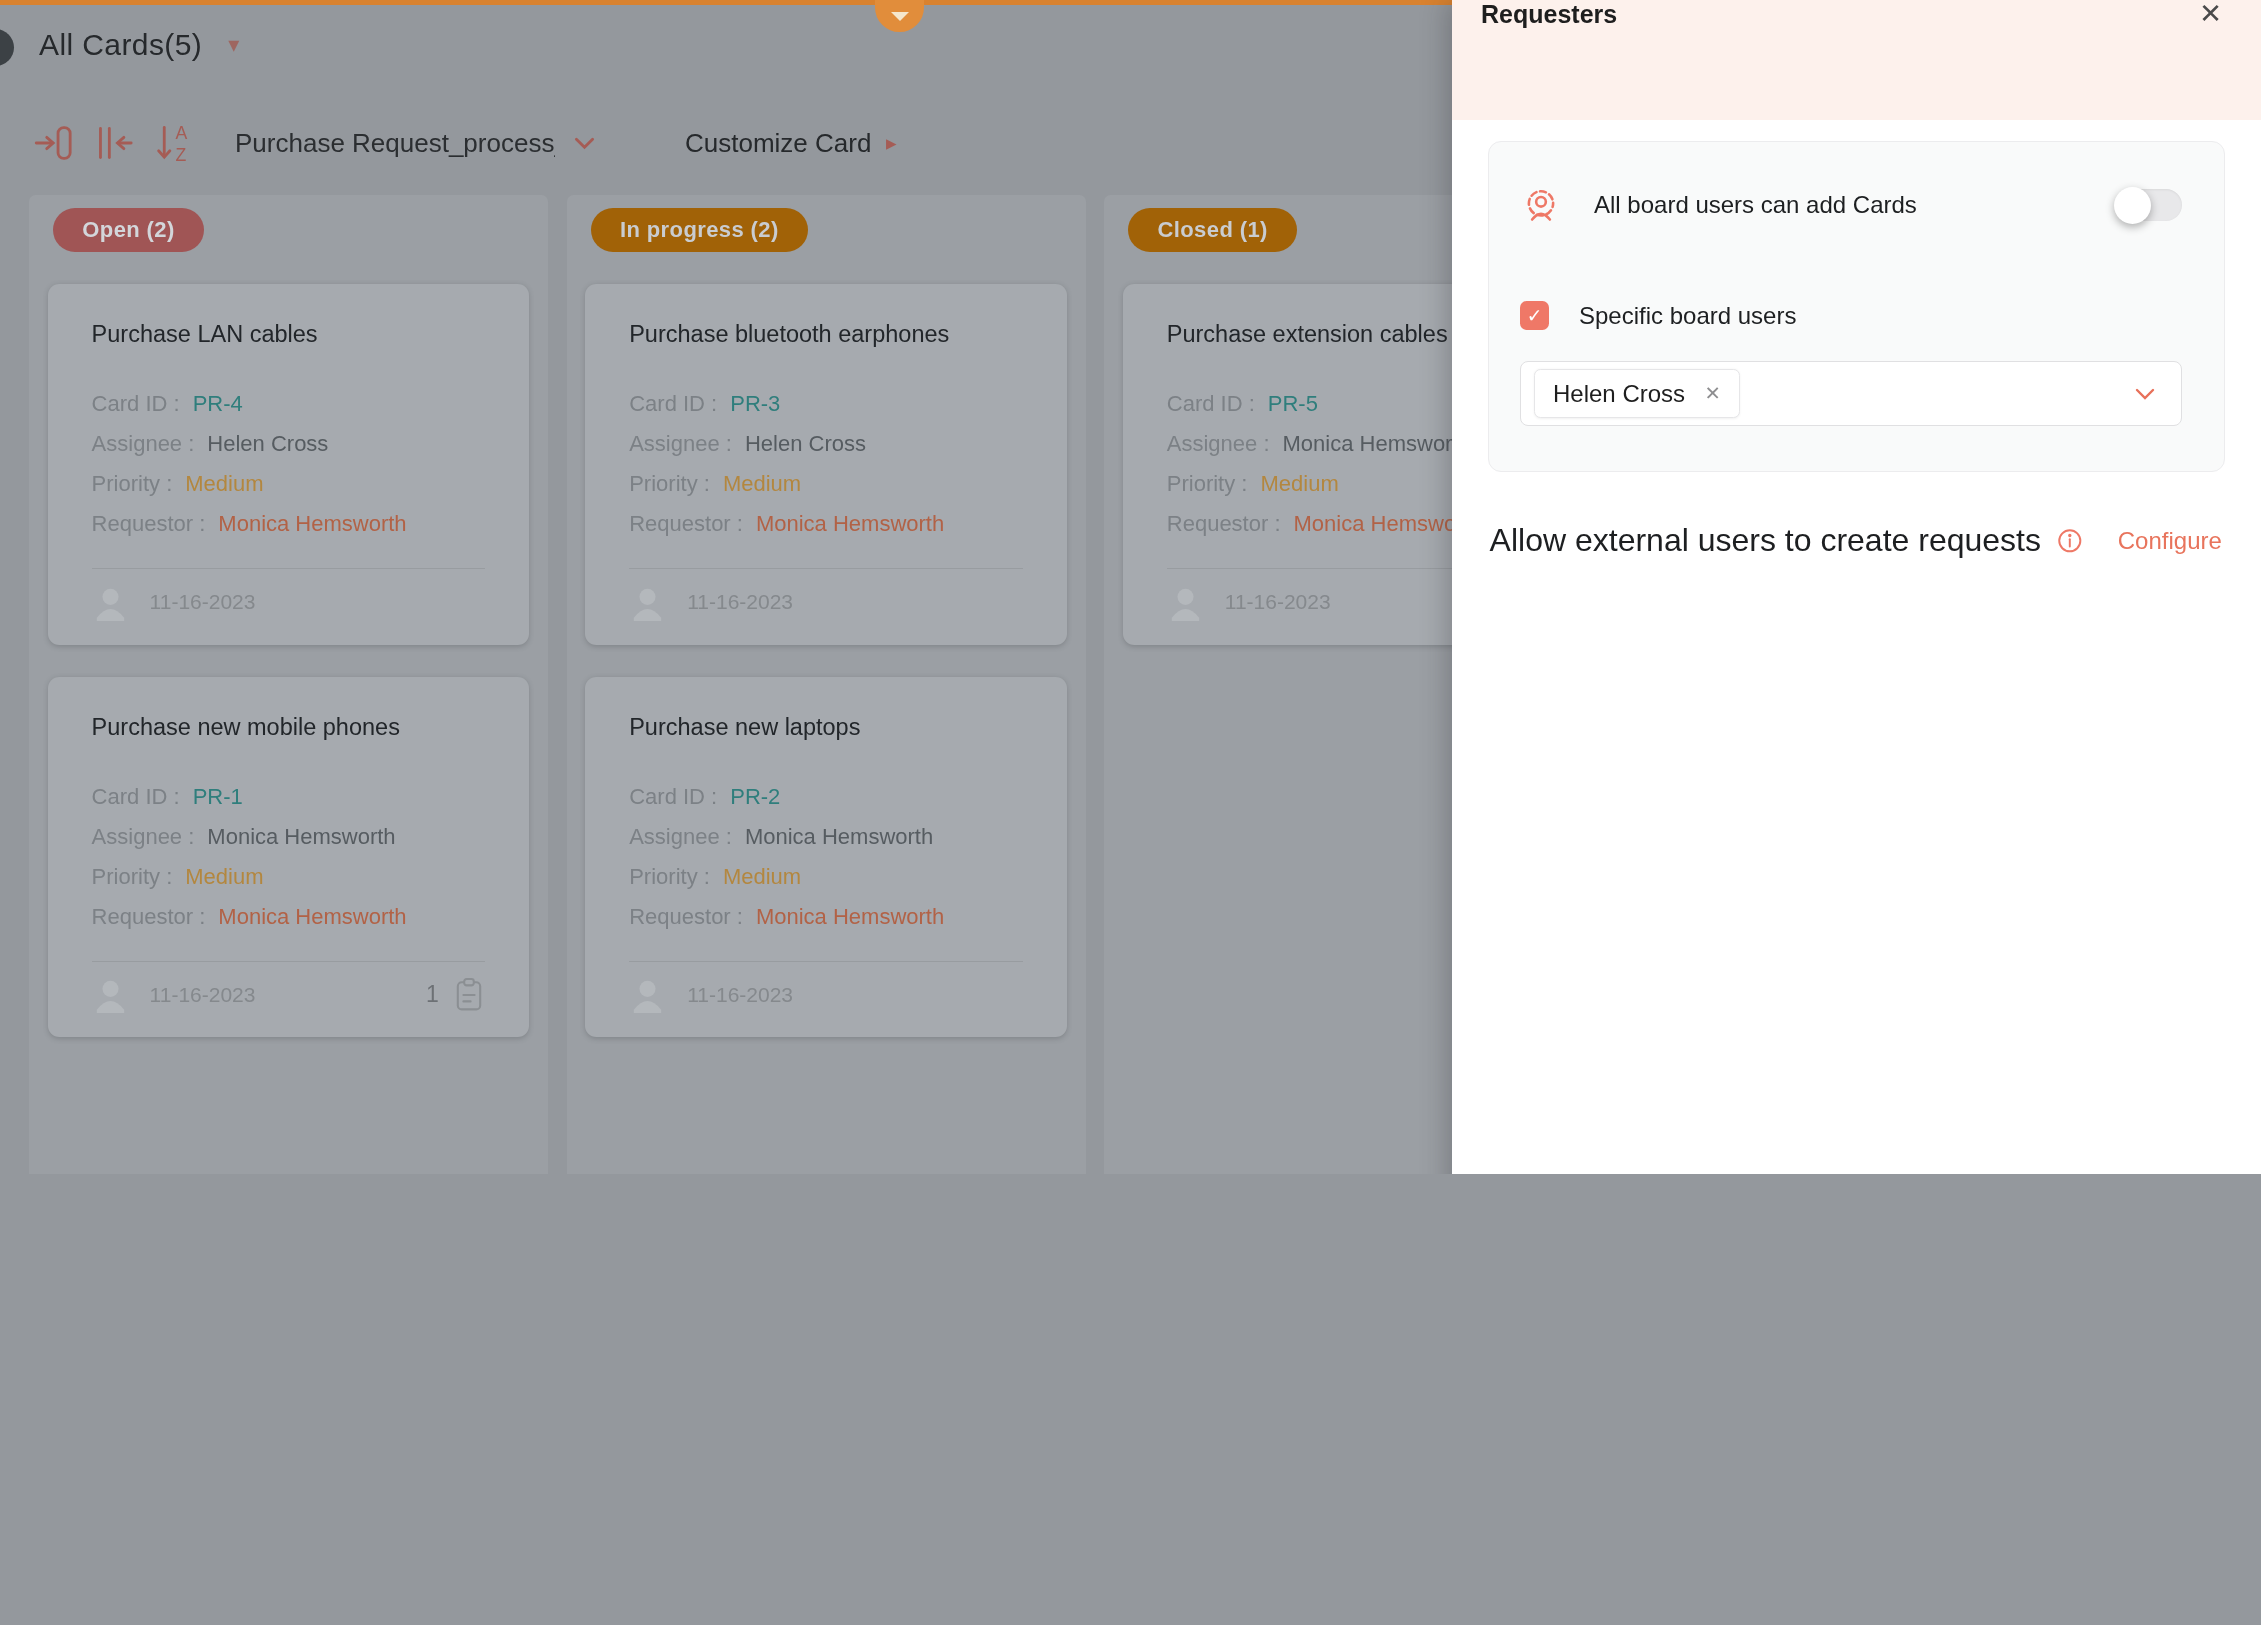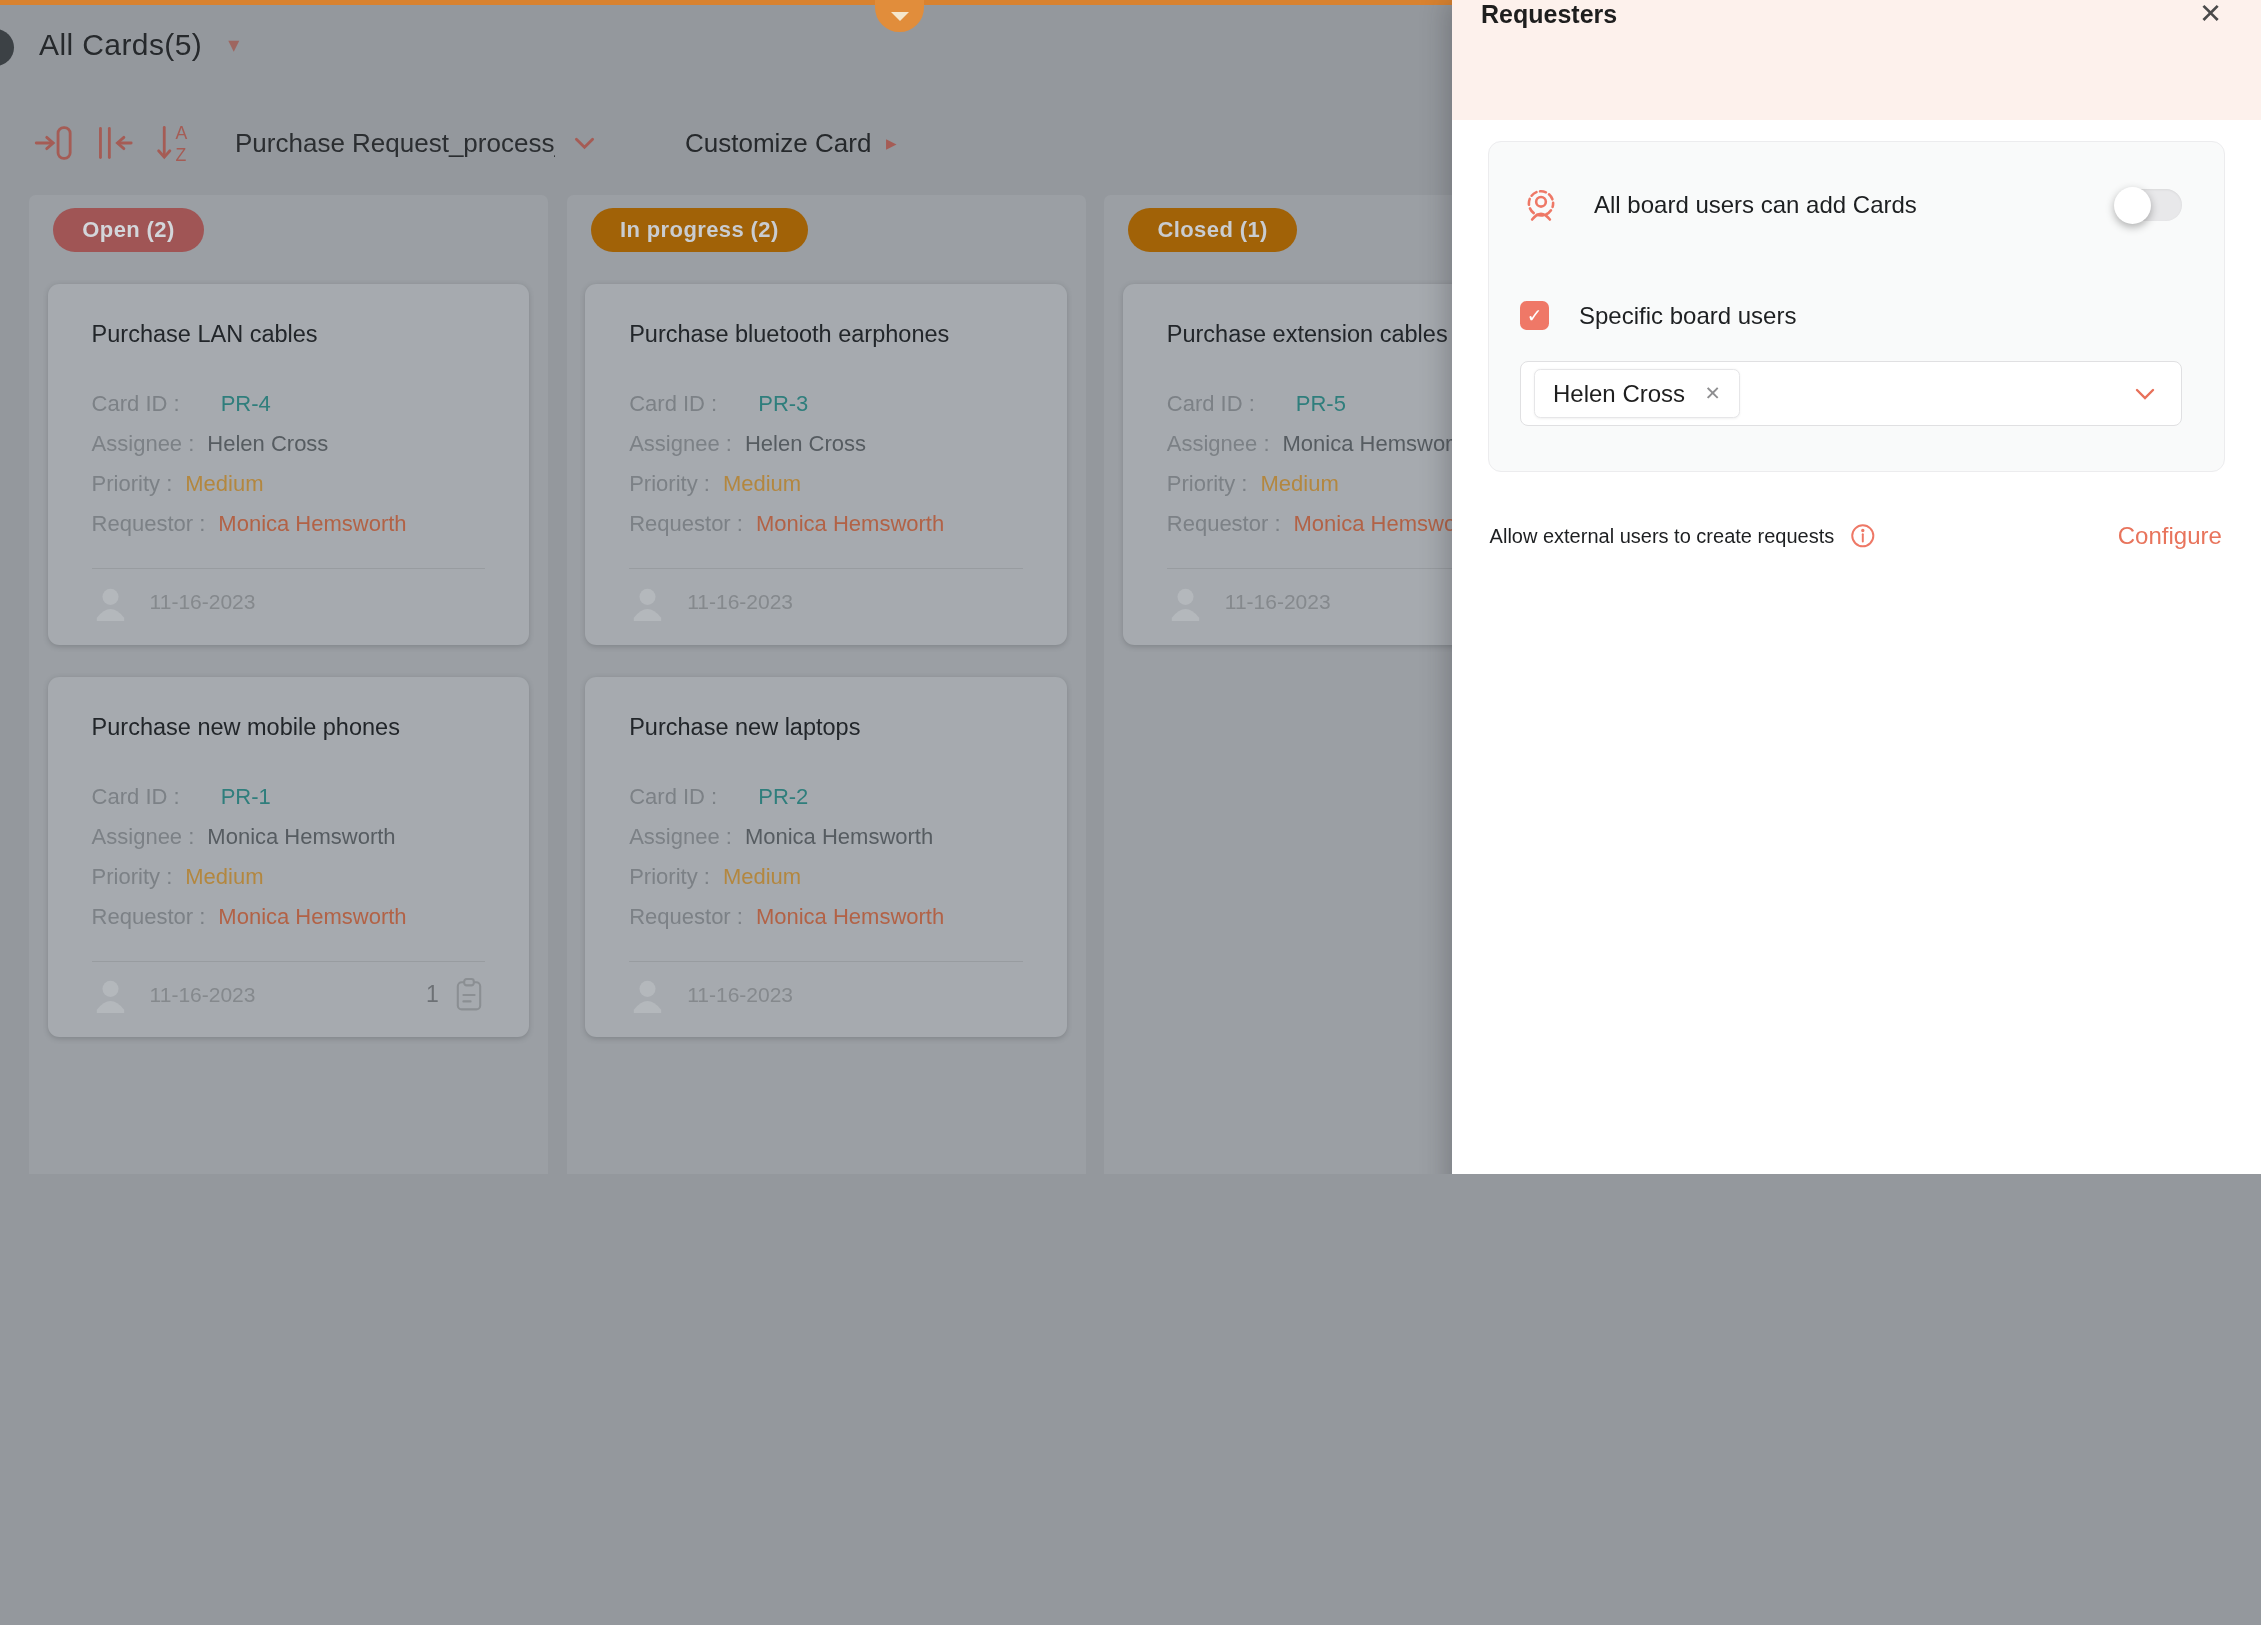--- a/index.html
+++ b/index.html
@@ -43,21 +43,21 @@
   .pill.neutral{background:#a16207;color:#c9ccd0;}
 
   
   .card{background:#a6aaaf;border-radius:11.3px;margin-top:32px;box-sizing:border-box;
     padding:37px 44px 24px 44px;box-shadow:0 1.6px 4.9px rgba(60,64,68,0.25);}
   .card-title{font-size:23.5px;color:#22262a;font-weight:500;}
   .fields{margin-top:36px;}
   .frow{display:flex;font-size:22px;line-height:40px;}
   .flabel{color:#7c8186;margin-right:13px;white-space:nowrap;}
   .fval{white-space:nowrap;}
-  .v-id{color:#2f7e7c;margin-left:28px;}
+  .v-id{color:#2f7e7c;}
   .v-name{color:#565c61;}
   .v-priority{color:#b3873f;}
   .v-req{color:#b26246;}
   .card-divider{border:none;border-top:0.8px solid #989ca0;margin:24px 0 0 0;}
   .card-footer{display:flex;align-items:center;margin-top:14.6px;}
   .avatar{width:37px;height:37px;}
   .card-date{font-size:21px;color:#85898d;margin-left:21px;}
   .footer-spacer{flex:1;}
   .check-count{font-size:23px;color:#6d7175;margin-right:14.6px;}
 
@@ -83,21 +83,21 @@
     align-items:center;justify-content:center;font-size:18.6px;flex:none;}
   .check-label{font-size:24px;color:#1d1f21;margin-left:30px;}
   .user-select{margin-top:31px;height:65px;border:0.8px solid #e0e0e2;border-radius:8px;background:#ffffff;
     display:flex;align-items:center;box-sizing:border-box;padding:0 24px 0 13px;}
   .chip{display:flex;align-items:center;border:0.8px solid #e6e6e8;border-radius:6.5px;background:#ffffff;
     padding:9.7px 18px;box-shadow:0 0.8px 2.4px rgba(0,0,0,0.06);}
   .chip-name{font-size:24px;color:#1e1e1e;}
   .chip-x{font-size:19.5px;color:#8e8e90;margin-left:19.5px;}
   .select-spacer{flex:1;}
   .row-external{display:flex;align-items:center;margin-top:50px;padding:0 3.2px 0 1.6px;}
-  .external-label{font-size:20px;color:#1d1f21;}
+  .external-label{font-size:32px;color:#1d1f21;}
   .info-icon{margin-left:14.6px;display:flex;align-items:center;}
   .external-spacer{flex:1;}
   .configure{font-size:24px;color:#e8745c;}
 </style>
 </head>
 <body>
 
 <div class="stage">
 
   <div class="top-strip"></div>

